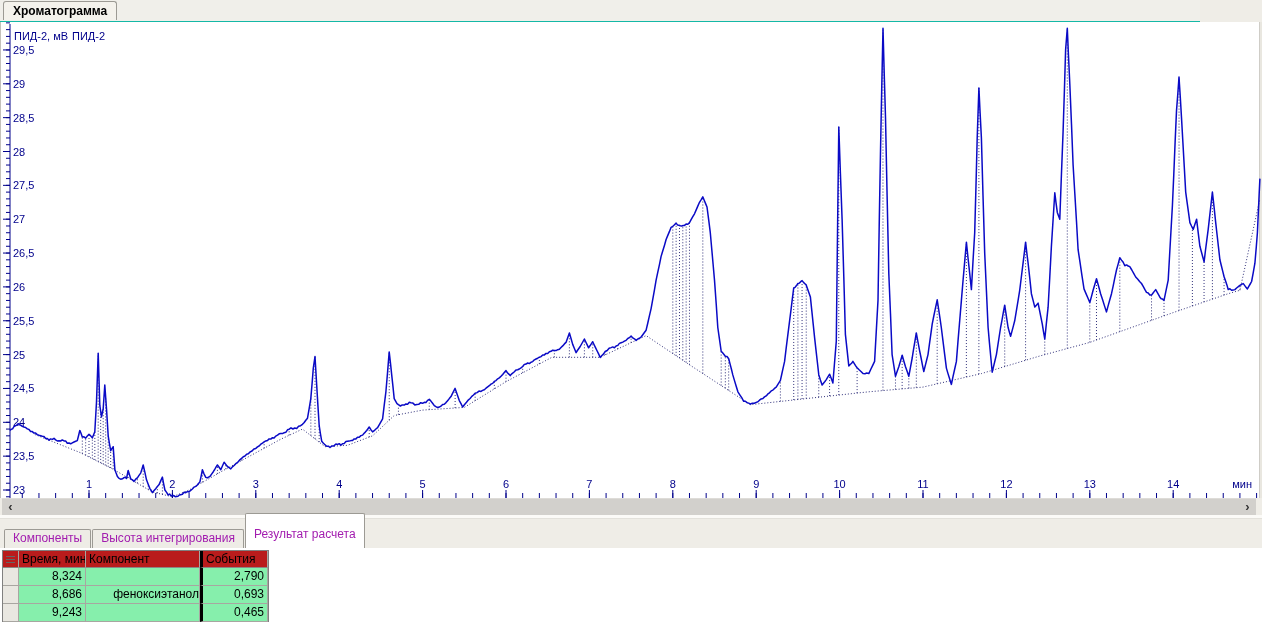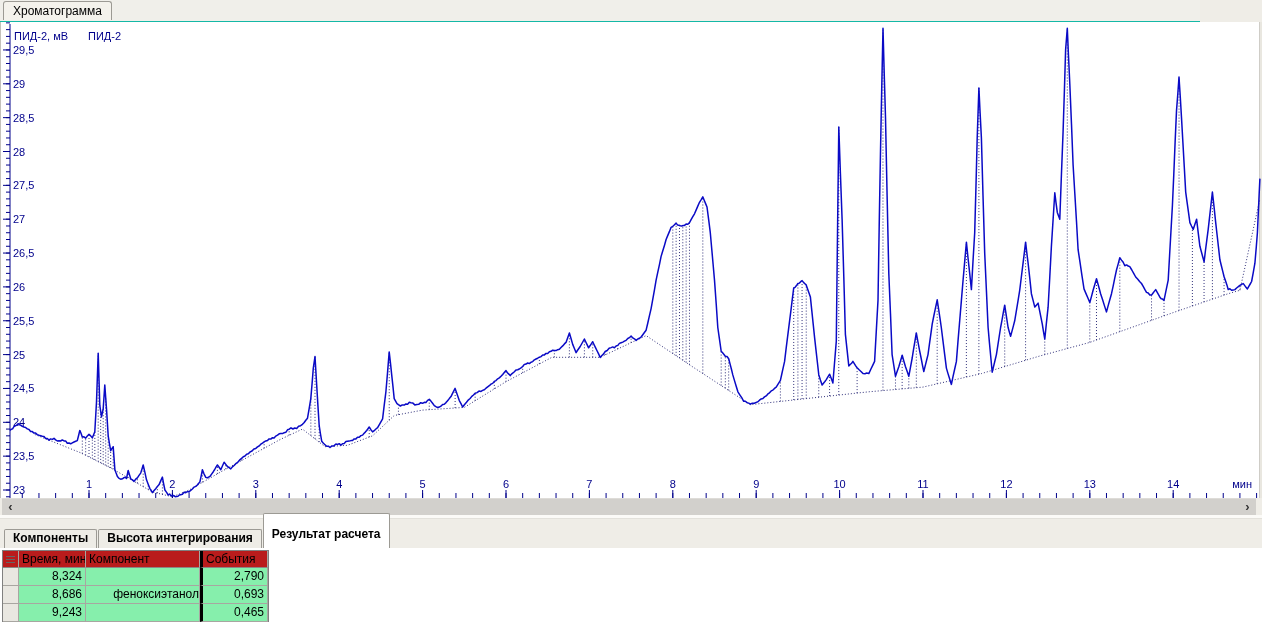--- a/index.html
+++ b/index.html
@@ -1,41 +1,41 @@
 <!DOCTYPE html>
 <html><head>
 <meta charset="utf-8">
 <style>
   html,body{margin:0;padding:0;width:1262px;height:622px;overflow:hidden;
     font-family:"Liberation Sans",sans-serif;background:#efede7;}
   .abs{position:absolute;}
   
-  #top-strip{left:0;top:0;width:1200px;height:21px;background:#f0efea;border-bottom:5px solid #14b8a6;}
+  #top-strip{left:0;top:0;width:1200px;height:21px;background:#f0efea;border-bottom:5px solid #14b8a6;font-weight:bold;}
   #top-tab{left:3px;top:1px;height:19px;padding:2px 9px 0 9px;background:#f4f2ec;
     border:1px solid #9c9a94;border-bottom:none;border-radius:3px 3px 0 0;
     font-size:12px;color:#000;box-sizing:border-box;}
   
   #chart-panel{left:0;top:22px;width:1262px;height:476px;background:#ffffff;border-left:1px solid #c3c1bb;}
   #right-sliver{left:1259px;top:22px;width:3px;height:476px;background:#e9e7e0;border-left:1px solid #cfcdc7;}
   #plot-svg{left:0;top:22px;width:1262px;height:476px;}
   .chart-label{font-size:11px;color:#00008b;text-align:right;}
   #lbl1{left:14px;top:30px;}
-  #lbl2{left:88px;top:30px;}
+  #lbl2{left:72px;top:30px;}
   
   #hscroll{left:2px;top:498px;width:1254px;height:17px;background:#d2d0cc;border-top:1px solid #dedcd8;}
   .sbtn{width:17px;height:16px;line-height:15px;text-align:center;font-size:13px;font-weight:bold;
     color:#333;background:#d2d0cc;}
   #sbtn-left{left:0;top:0;}
   #sbtn-right{right:0;top:0;}
   #groove{left:0;top:515px;width:1262px;height:3px;background:#fbfaf7;border-bottom:1px solid #e3e1db;}
   
   #btabs{left:4px;top:526px;height:22px;display:flex;align-items:flex-end;}
   .btab{height:17px;padding:1px 8px 0 8px;margin-right:1px;background:#eeece6;
     border:1px solid #9c9a94;border-bottom:none;border-radius:2px 2px 0 0;
-    font-size:12px;color:#000000;white-space:nowrap;font-weight:bold;}
+    font-size:12px;color:#a21caf;white-space:nowrap;}
   .btab.active{height:21px;padding-top:13px;background:#ffffff;position:relative;z-index:3;}
   #tab-content{left:0;top:548px;width:1262px;height:74px;background:#ffffff;}
   
   #results-table{left:2px;top:550px;display:grid;
     grid-template-columns:16px 67px 114px 68px;
     grid-template-rows:17px 18px 18px 18px;
     border:1px solid #808080;background:#fff;font-size:12px;}
   .cell{border-right:1px solid #a8a6a1;border-bottom:1px solid #a8a6a1;
     overflow:hidden;white-space:nowrap;box-sizing:border-box;}
   .hcell{background:#b91c1c;border-bottom:1px solid #8a8884;padding:1px 3px 0 3px;}

